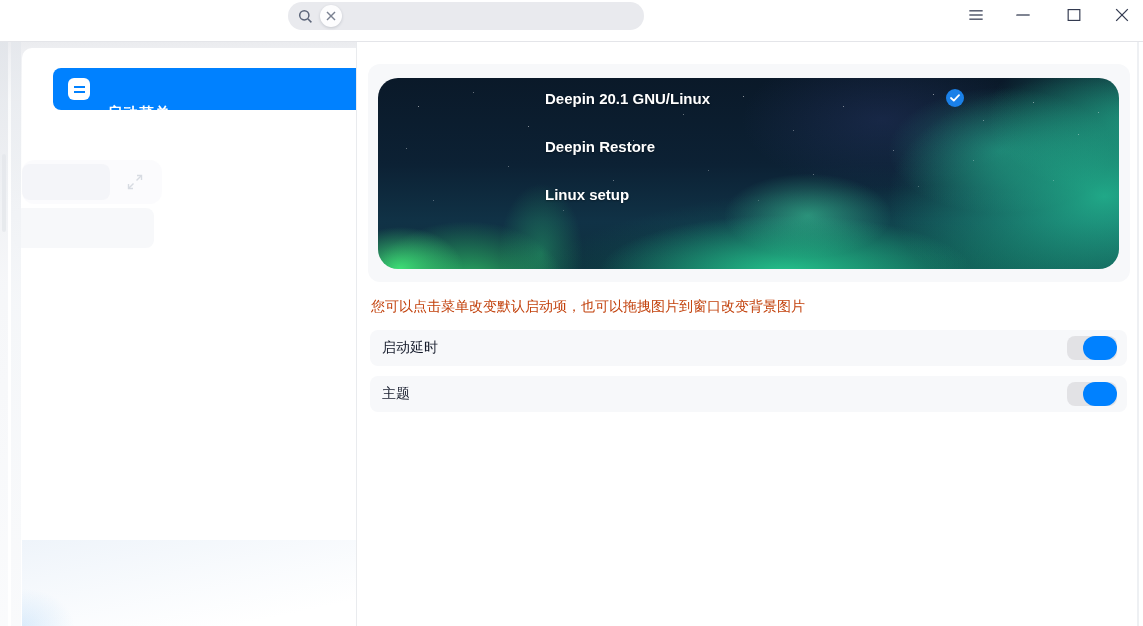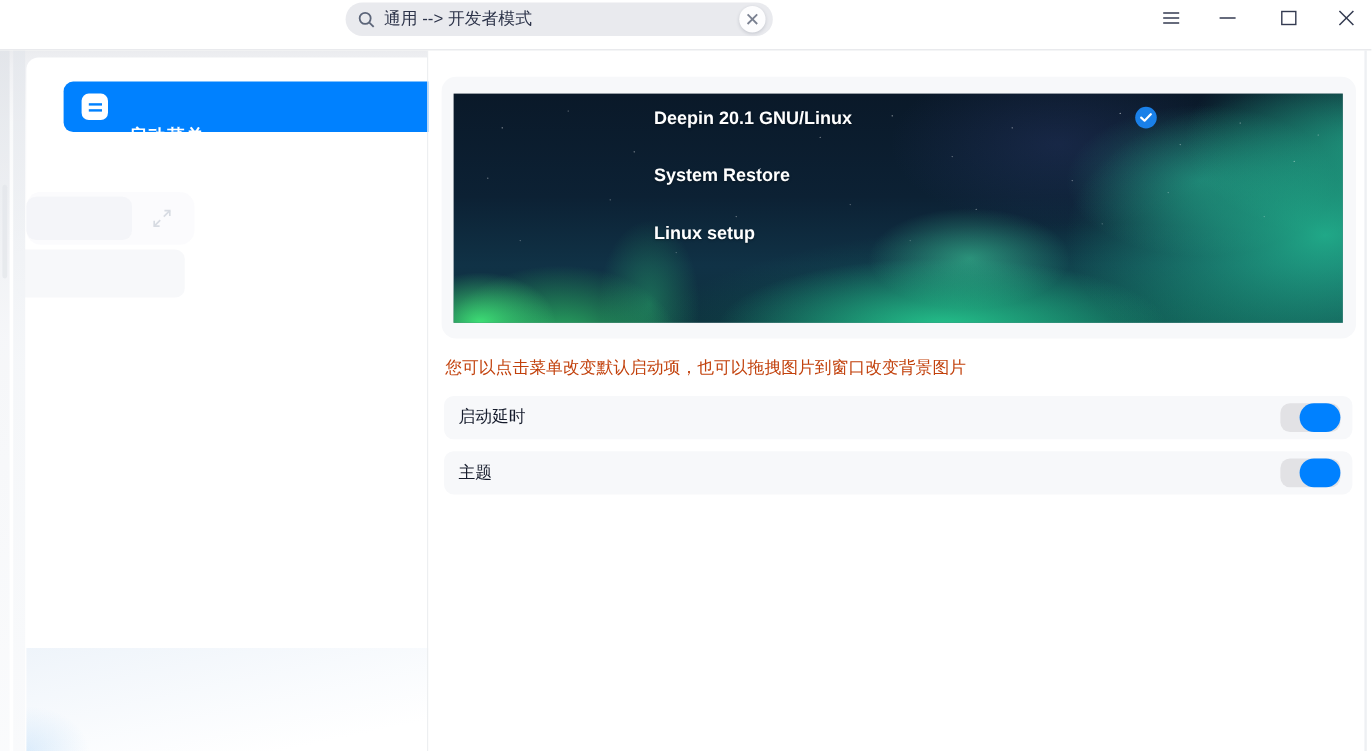--- a/index.html
+++ b/index.html
@@ -59,21 +59,21 @@
                  background:radial-gradient(70px 50px at 0% 100%, rgba(150,200,245,.30), rgba(150,200,245,0) 75%); }
 
   .v-divider { position:absolute; left:356px; top:42px; width:1px; height:584px; background:#e9ebee; }
   .right-edge { position:absolute; left:1137px; top:42px; width:2px; height:584px; background:#eef0f3; }
 
   
   .content { position:absolute; left:357px; top:42px; width:786px; height:584px; background:#fff; }
   .preview-card { position:absolute; left:11px; top:22px; width:762px; height:218px;
                   background:#f7f8fa; border-radius:12px; }
   .preview-img { position:absolute; left:21px; top:36px; width:741px; height:191px;
-                 border-radius:0; overflow:hidden; cursor:pointer;
+                 border-radius:20px; overflow:hidden; cursor:pointer;
                  background:
                    radial-gradient(90px 60px at 3% 100%, rgba(64,230,120,.95), rgba(64,230,120,0) 70%),
                    radial-gradient(140px 90px at 12% 108%, rgba(52,216,110,.8), rgba(52,216,110,0) 70%),
                    radial-gradient(60px 100px at 22% 92%, rgba(46,200,120,.4), rgba(46,200,120,0) 70%),
                    radial-gradient(260px 80px at 55% 102%, rgba(40,214,150,.85), rgba(40,214,150,0) 72%),
                    radial-gradient(120px 60px at 58% 72%, rgba(70,230,170,.5), rgba(70,230,170,0) 70%),
                    radial-gradient(300px 170px at 98% 62%, rgba(38,210,160,.75), rgba(38,210,160,0) 72%),
                    radial-gradient(220px 120px at 103% 20%, rgba(40,200,160,.55), rgba(40,200,160,0) 70%),
                    radial-gradient(160px 90px at 84% 38%, rgba(52,220,180,.38), rgba(52,220,180,0) 70%),
                    radial-gradient(500px 150px at 70% 115%, rgba(20,160,120,.5), rgba(20,160,120,0) 75%),
@@ -124,21 +124,20 @@
 <div class="window">
 
   <div class="titlebar">
     <div class="searchbox">
       <span class="search-icon">
         <svg width="15" height="15" viewBox="0 0 15 15" fill="none" stroke="#5c6579" stroke-width="1.5">
           <circle cx="6.3" cy="6.3" r="4.6"></circle>
             <line x1="9.8" y1="9.8" x2="13.4" y2="13.4"></line>
         </svg>
       </span>
-      <span class="search-text">通用 --&gt; 开发者模式</span>
       <span class="clear-btn">
         <svg width="10" height="10" viewBox="0 0 10 10" stroke="#7a8191" stroke-width="1.5">
           <line x1="1" y1="1" x2="9" y2="9"></line>
             <line x1="9" y1="1" x2="1" y2="9"></line>
         </svg>
       </span>
     </div>
     <div class="win-btn win-menu">
       <svg width="20" height="20" viewBox="0 0 24 24" stroke="#333a50" stroke-width="1.5">
         <line x1="4" y1="7" x2="20" y2="7"></line>
@@ -190,21 +189,21 @@
       <div class="corner-glow"></div>
     </div>
   </div>
   <div class="v-divider"></div>
 
   <div class="content">
     <div class="preview-card"></div>
     <div class="preview-img">
       <div class="stars"></div>
       <div class="boot-entry e0">Deepin 20.1 GNU/Linux</div>
-      <div class="boot-entry e1">System Restore</div>
+      <div class="boot-entry e1">Deepin Restore</div>
       <div class="boot-entry e2">Linux setup</div>
       <div class="check-badge">
         <svg width="10" height="8" viewBox="0 0 10 8" fill="none" stroke="#fff" stroke-width="1.8" stroke-linecap="round" stroke-linejoin="round">
           <polyline points="1,4 3.8,6.6 9,1.2"></polyline>
         </svg>
       </div>
     </div>
 
     <div class="hint hint-top">您可以点击菜单改变默认启动项，也可以拖拽图片到窗口改变背景图片</div>
 

